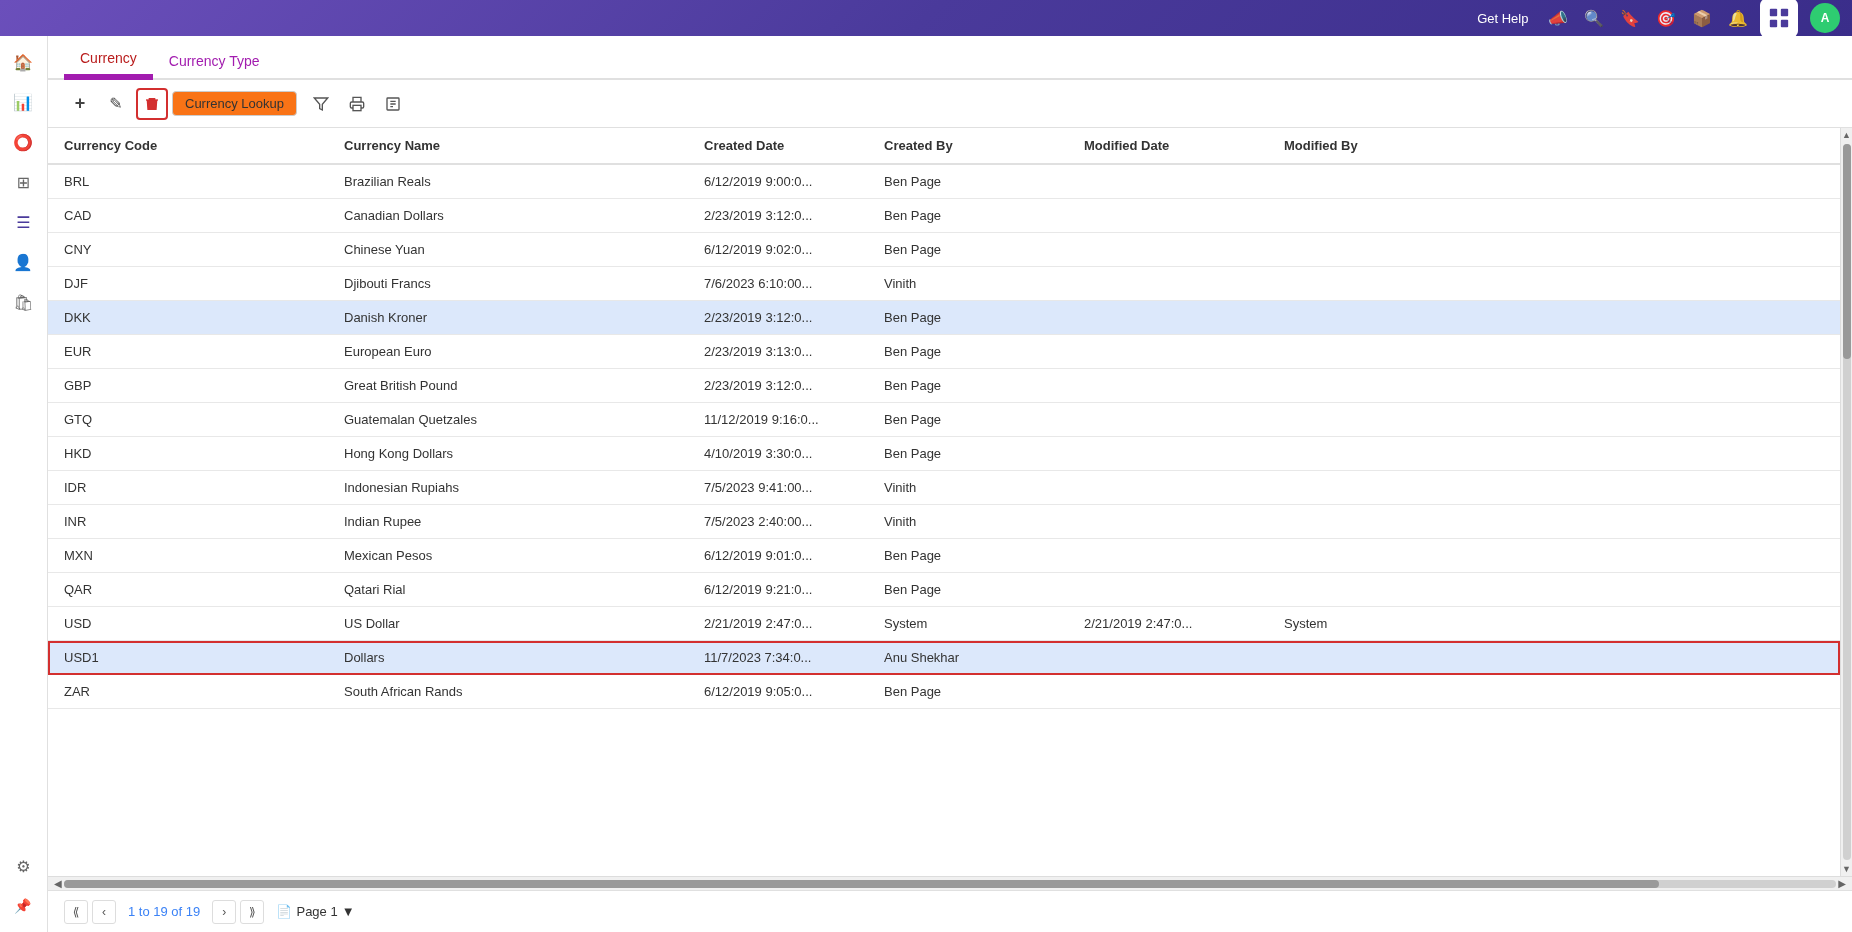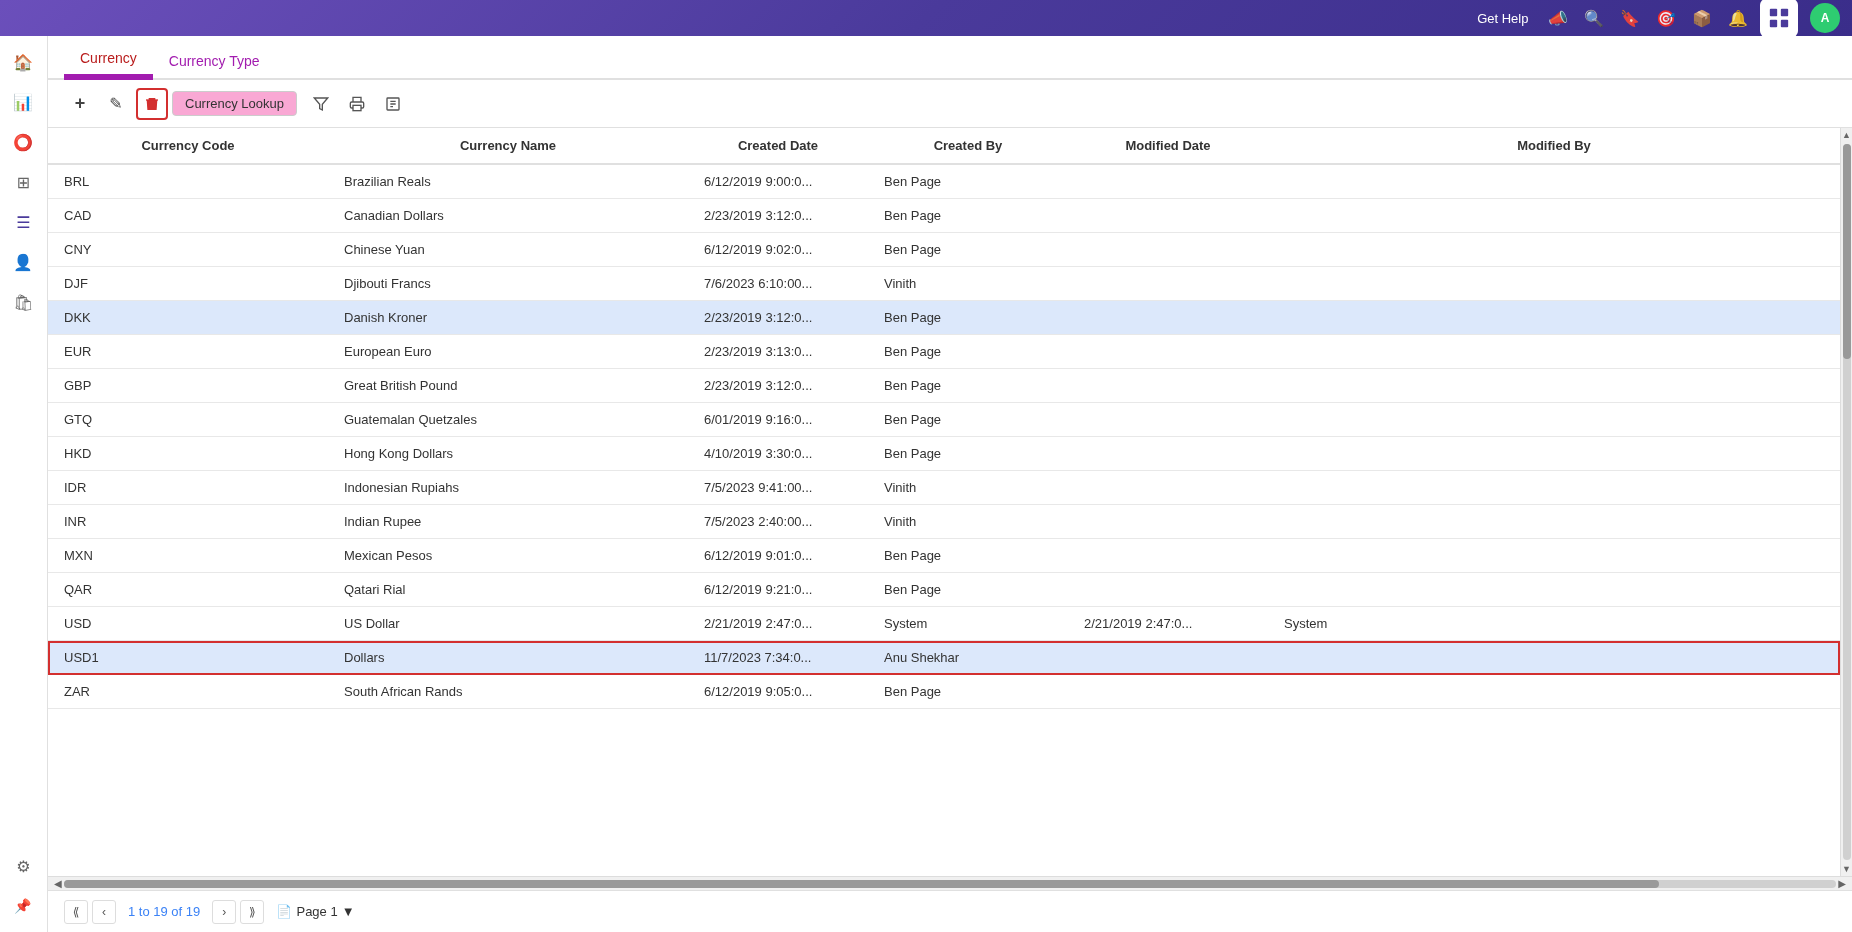--- a/index.html
+++ b/index.html
@@ -137,41 +137,41 @@
     }
     .toolbar-lookup {
       display: flex;
       align-items: center;
       padding: 4px 12px;
       border: 1px solid #ccc;
       border-radius: 4px;
       font-size: 13px;
       color: #333;
       cursor: pointer;
-      background: #f9a8d4;
+      background: #f97316;
       margin-right: 4px;
     }
 
     
     .table-container {
       flex: 1;
       overflow: auto;
       position: relative;
     }
     table {
       width: 100%;
       border-collapse: collapse;
       font-size: 13px;
     }
     thead tr {
       background: white;
       border-bottom: 2px solid #e0e0e0;
     }
     thead th {
-      text-align: center;
+      text-align: left;
       padding: 10px 16px;
       font-weight: 600;
       color: #333;
       font-size: 13px;
       white-space: nowrap;
       position: sticky;
       top: 0;
       background: white;
       z-index: 1;
     }
@@ -442,21 +442,21 @@
                 <td>GBP</td>
                 <td>Great British Pound</td>
                 <td>2/23/2019 3:12:0...</td>
                 <td>Ben Page</td>
                 <td></td>
                 <td></td>
               </tr>
               <tr>
                 <td>GTQ</td>
                 <td>Guatemalan Quetzales</td>
-                <td>6/01/2019 9:16:0...</td>
+                <td>11/12/2019 9:16:0...</td>
                 <td>Ben Page</td>
                 <td></td>
                 <td></td>
               </tr>
               <tr>
                 <td>HKD</td>
                 <td>Hong Kong Dollars</td>
                 <td>4/10/2019 3:30:0...</td>
                 <td>Ben Page</td>
                 <td></td>

